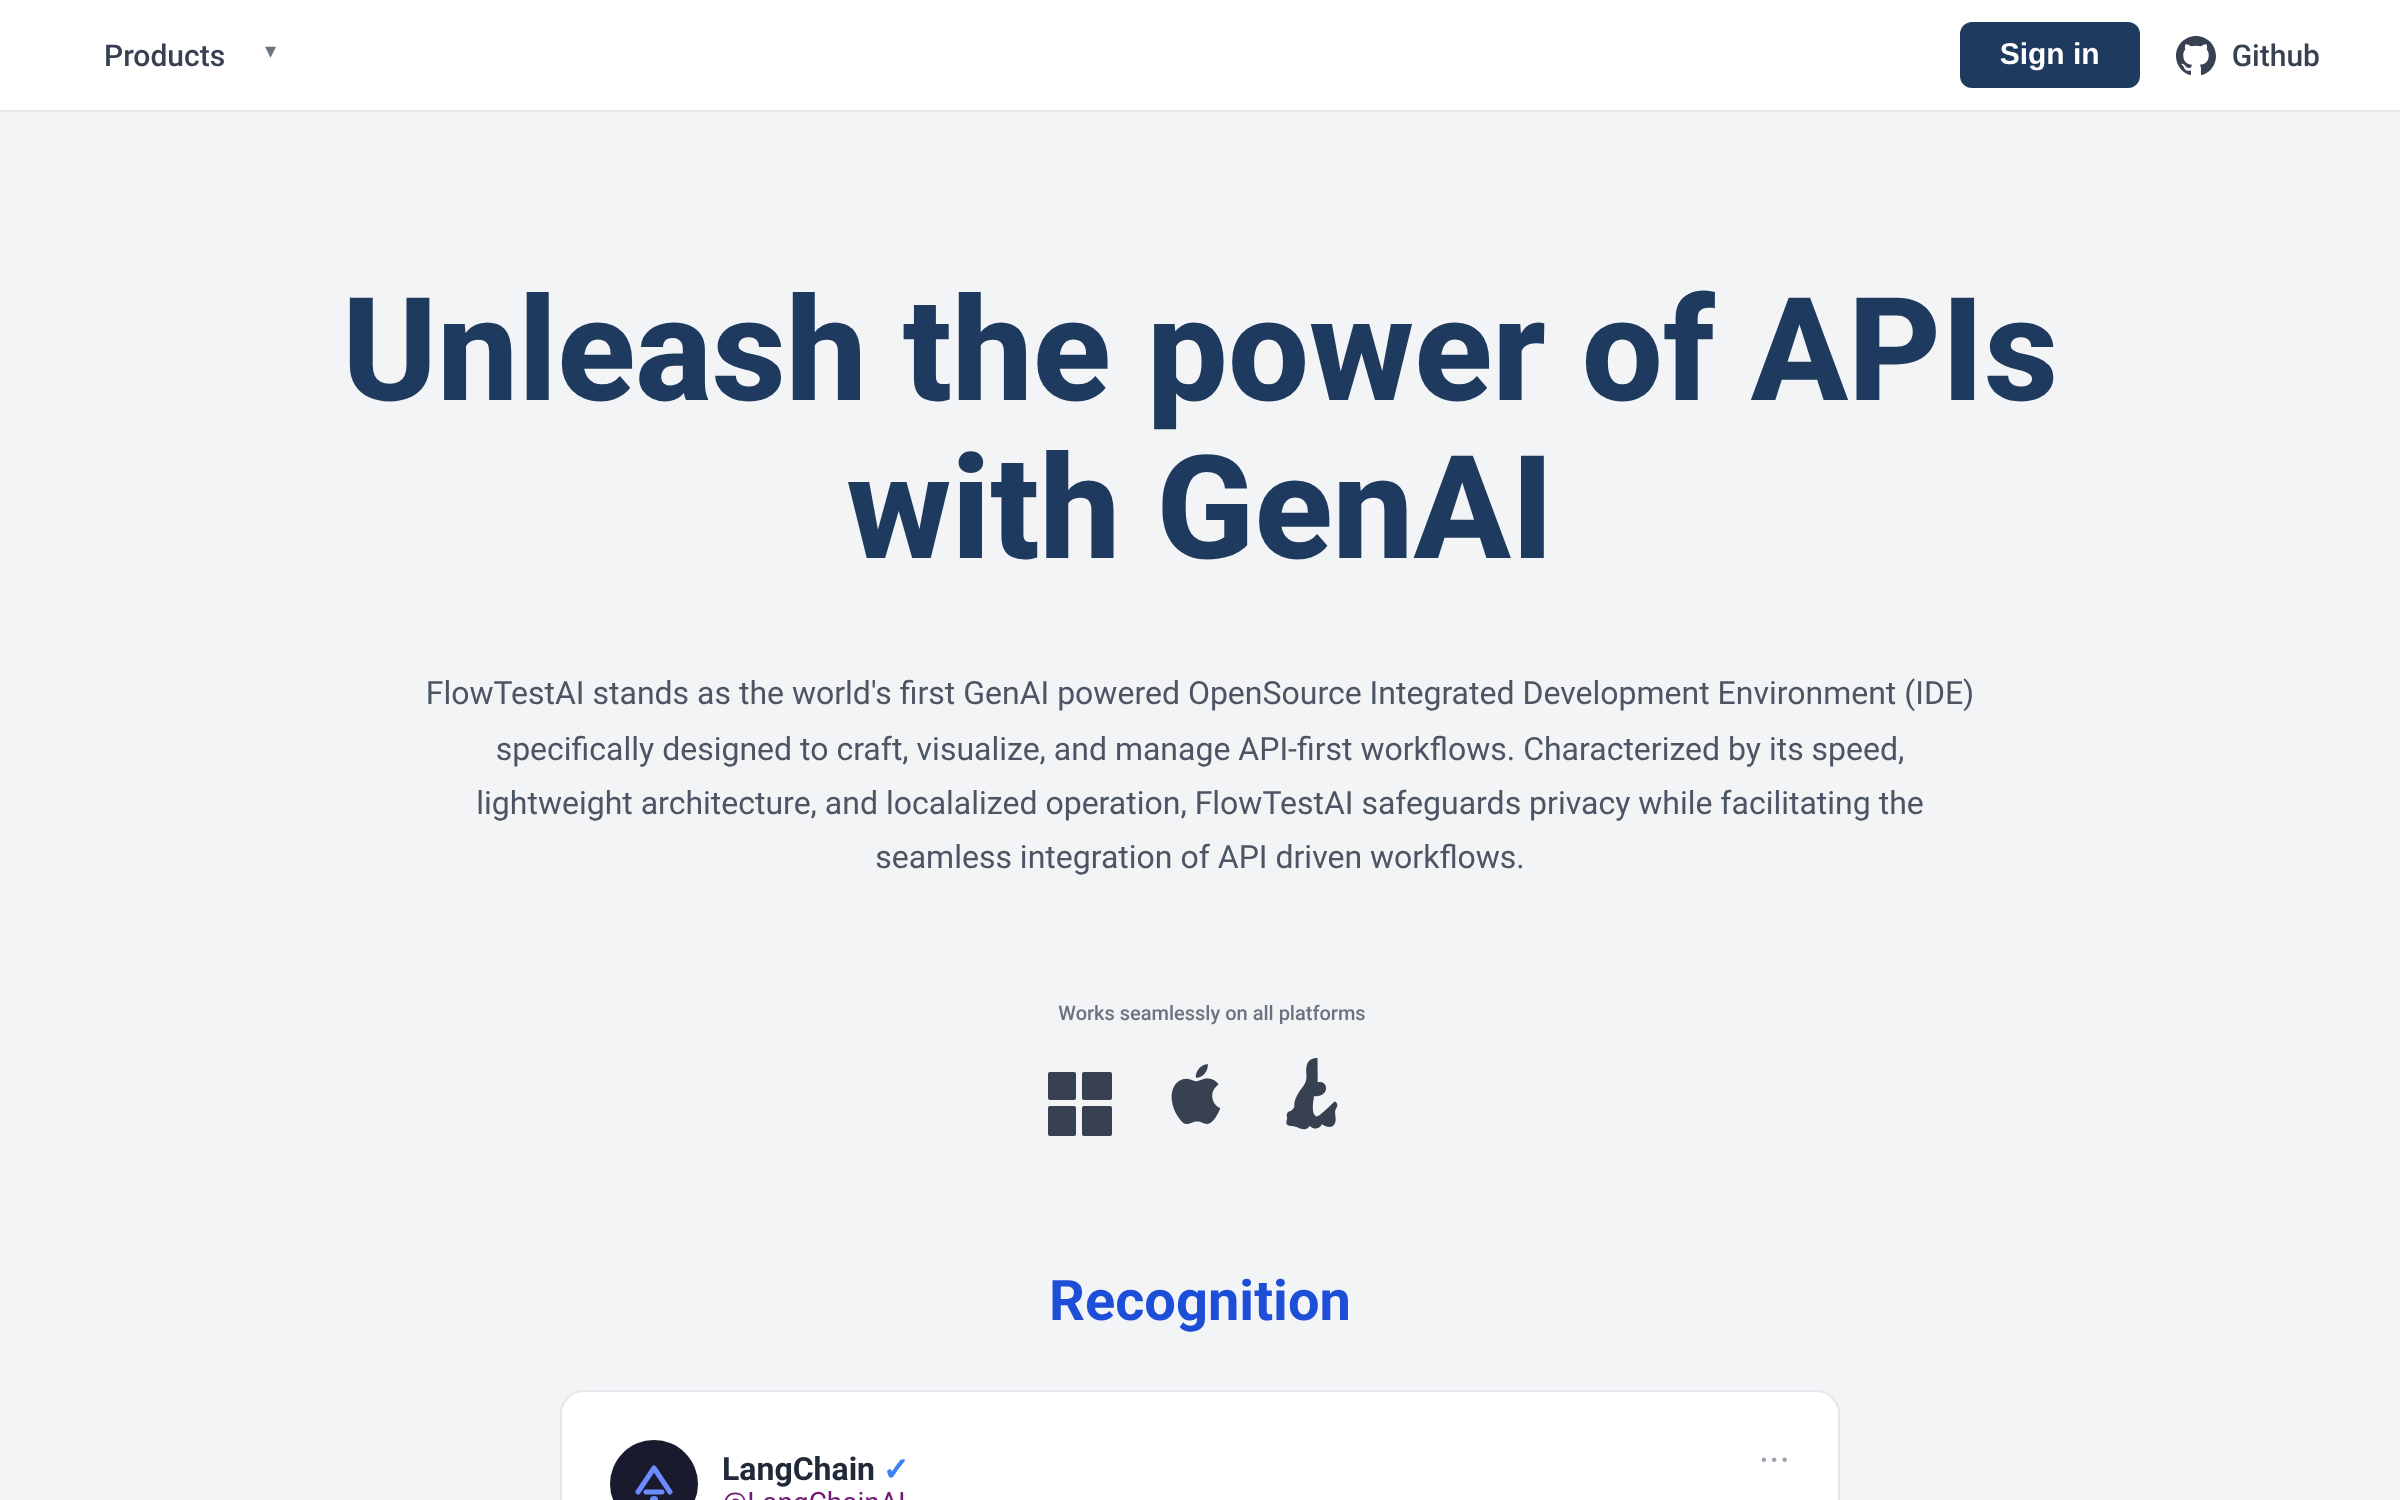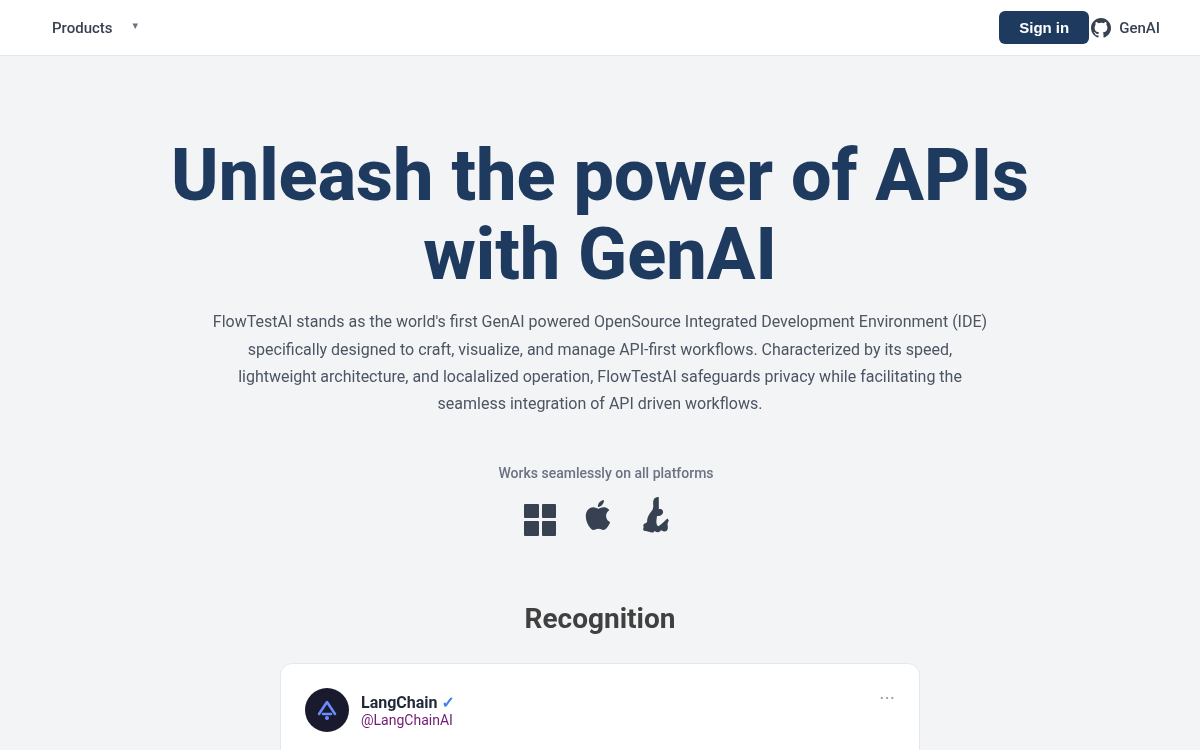--- a/index.html
+++ b/index.html
@@ -69,20 +69,21 @@
     }
 
     .chevron-down {
       font-size: 11px;
       color: #6b7280;
     }
 
     .nav-right {
       display: flex;
       align-items: center;
+      gap: 16px;
       padding-left: 48px;
     }
 
     .sign-in-btn {
       background-color: #1e3a5f;
       color: #ffffff;
       border: none;
       padding: 8px 20px;
       border-radius: 6px;
       font-size: 15px;
@@ -114,41 +115,41 @@
       padding: 80px 40px 60px;
       background-color: #f3f4f6;
     }
 
     .hero-title {
       font-size: 72px;
       font-weight: 800;
       color: #1e3a5f;
       line-height: 1.1;
       max-width: 900px;
-      margin-bottom: 14px;
+      margin-bottom: 39px;
     }
 
     .hero-subtitle {
       font-size: 16px;
       color: #4b5563;
       line-height: 1.7;
       max-width: 780px;
-      margin-bottom: 48px;
+      margin-bottom: 60px;
     }
 
     .platforms-section {
       display: flex;
       flex-direction: column;
       align-items: center;
       gap: 16px;
       margin-bottom: 60px;
     }
 
     .platforms-label {
-      font-size: 14px;
+      font-size: 10px;
       color: #6b7280;
       font-weight: 500;
       margin-left: 12px;
     }
 
     .platform-icons {
       display: flex;
       align-items: center;
       gap: 24px;
     }
@@ -163,21 +164,21 @@
       display: flex;
       flex-direction: column;
       align-items: center;
       width: 100%;
       padding: 0 40px;
     }
 
     .recognition-title {
       font-size: 28px;
       font-weight: 700;
-      color: #404040;
+      color: #1d4ed8;
       margin-bottom: 28px;
     }
 
     .tweet-card {
       background-color: #ffffff;
       border-radius: 12px;
       border: 1px solid #e5e7eb;
       padding: 24px;
       max-width: 640px;
       width: 100%;
@@ -263,21 +264,21 @@
       <span class="chevron-down">▾</span>
     </a>
   </div>
 
   <div class="nav-right">
     <button class="sign-in-btn">Sign in</button>
     <a class="github-link" href="#">
       <svg class="github-icon" viewBox="0 0 24 24" fill="#374151" xmlns="http://www.w3.org/2000/svg">
         <path d="M12 2C6.477 2 2 6.477 2 12c0 4.418 2.865 8.166 6.839 9.489.5.092.682-.217.682-.482 0-.237-.009-.868-.013-1.703-2.782.604-3.369-1.34-3.369-1.34-.454-1.154-1.11-1.462-1.11-1.462-.908-.62.069-.608.069-.608 1.003.07 1.531 1.03 1.531 1.03.892 1.529 2.341 1.087 2.91.832.092-.647.35-1.088.636-1.338-2.22-.253-4.555-1.11-4.555-4.943 0-1.091.39-1.984 1.029-2.683-.103-.253-.446-1.27.098-2.647 0 0 .84-.269 2.75 1.025A9.578 9.578 0 0112 6.836c.85.004 1.705.115 2.504.337 1.909-1.294 2.747-1.025 2.747-1.025.546 1.377.202 2.394.1 2.647.64.699 1.028 1.592 1.028 2.683 0 3.842-2.339 4.687-4.566 4.935.359.309.678.919.678 1.852 0 1.336-.012 2.415-.012 2.743 0 .267.18.578.688.48C19.138 20.163 22 16.418 22 12c0-5.523-4.477-10-10-10z"></path>
       </svg>
-      <span>GenAI</span>
+      <span>Github</span>
     </a>
   </div>
 </nav>
 
 <section class="hero">
   <h1 class="hero-title">Unleash the power of APIs with GenAI</h1>
   <p class="hero-subtitle">FlowTestAI stands as the world's first GenAI powered OpenSource Integrated Development Environment (IDE) specifically designed to craft, visualize, and manage API-first workflows. Characterized by its speed, lightweight architecture, and localalized operation, FlowTestAI safeguards privacy while facilitating the seamless integration of API driven workflows.</p>
 
   <div class="platforms-section">
     <span class="platforms-label">Works seamlessly on all platforms</span>

